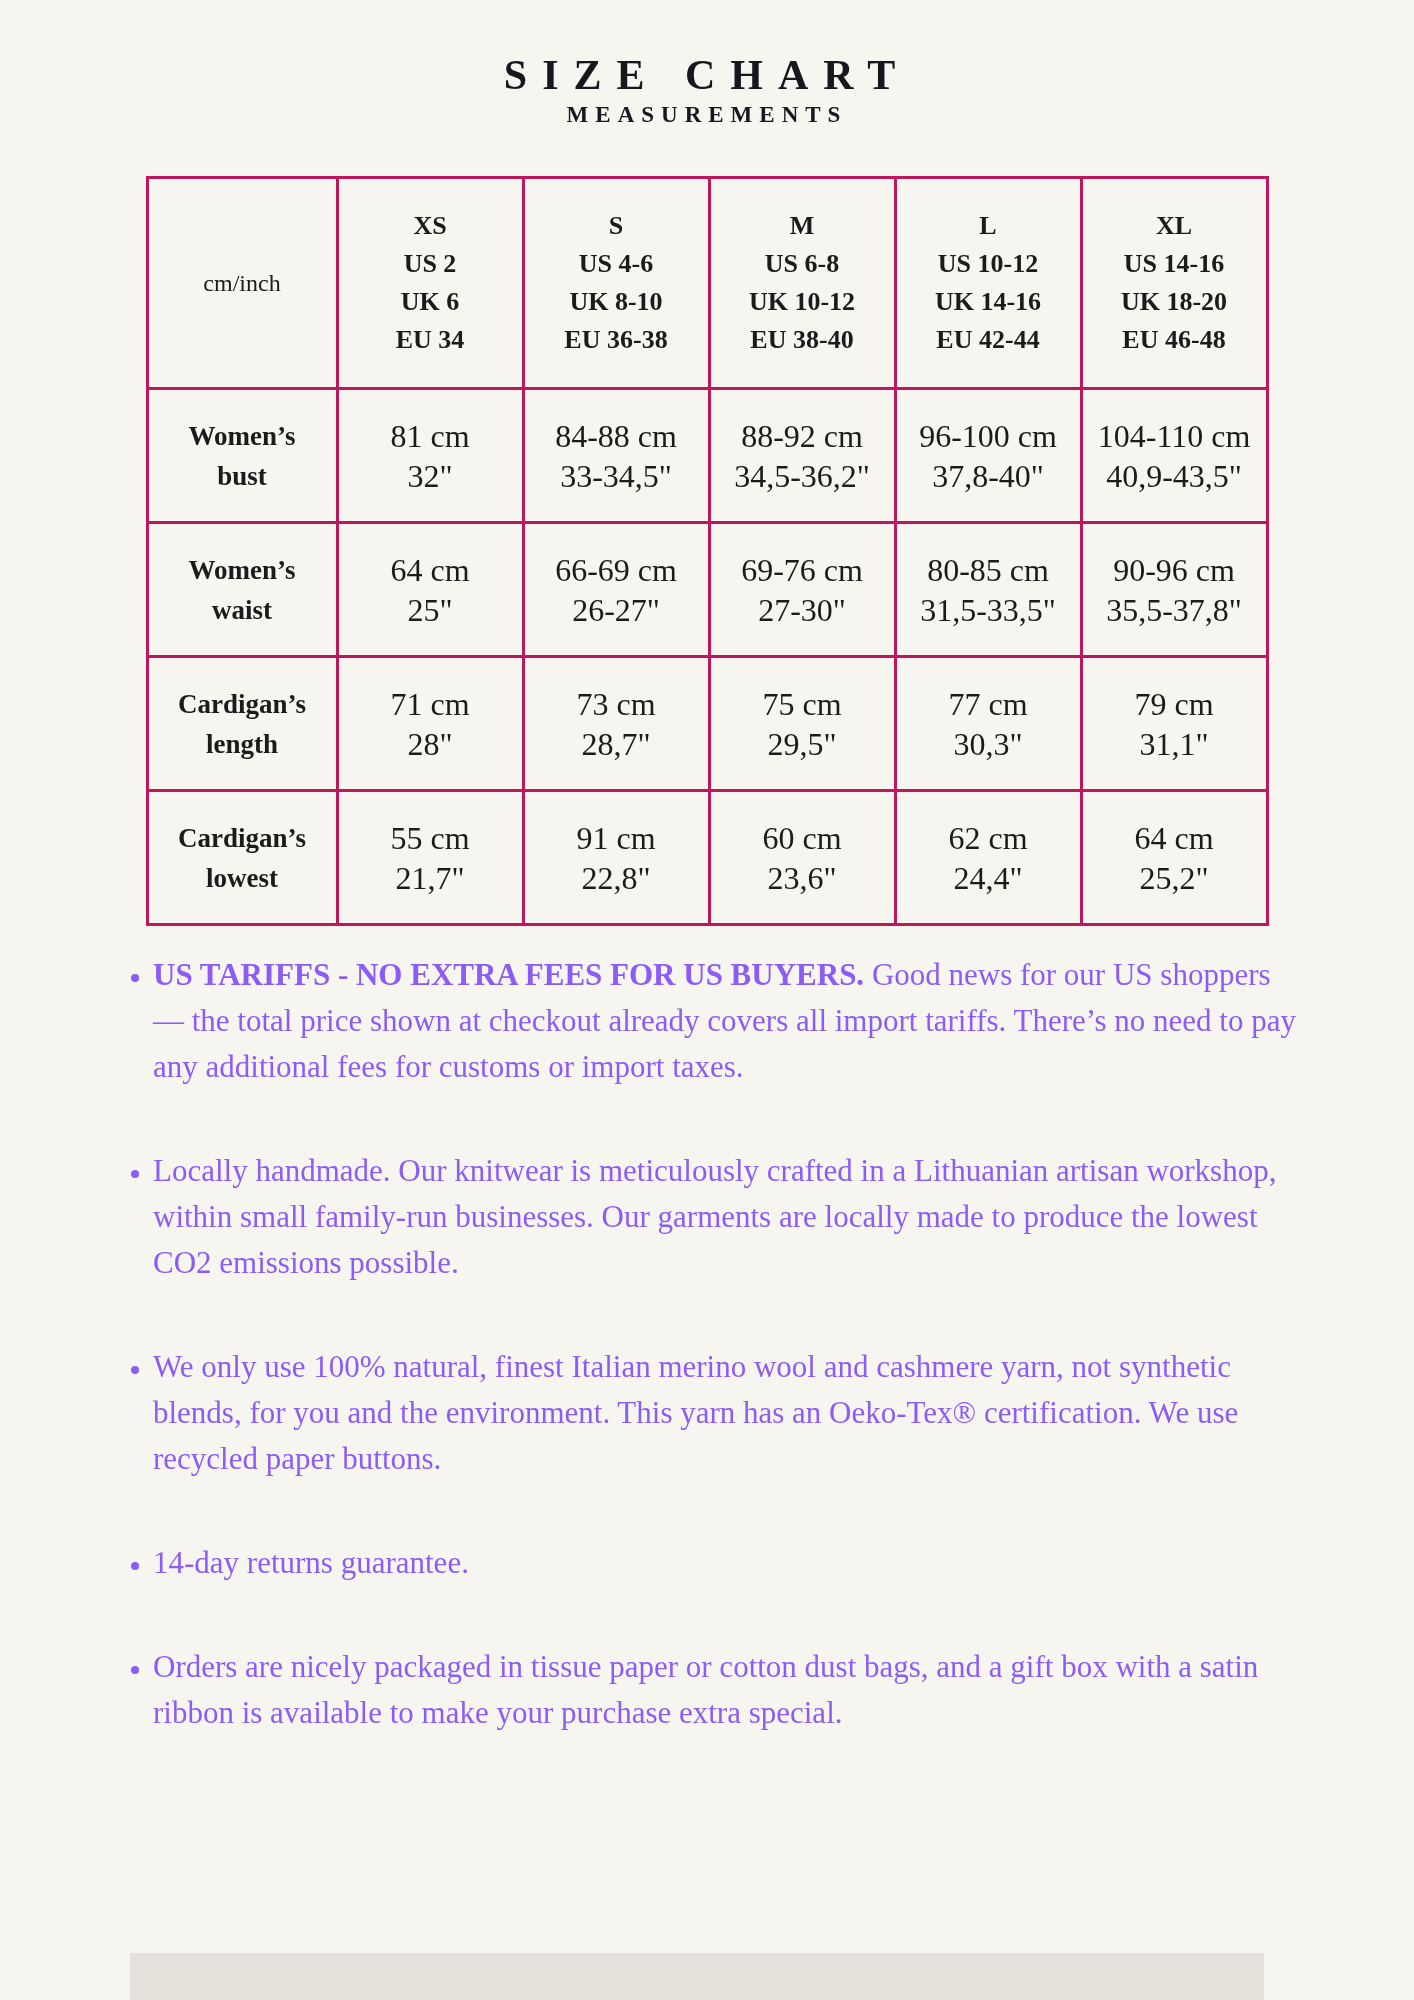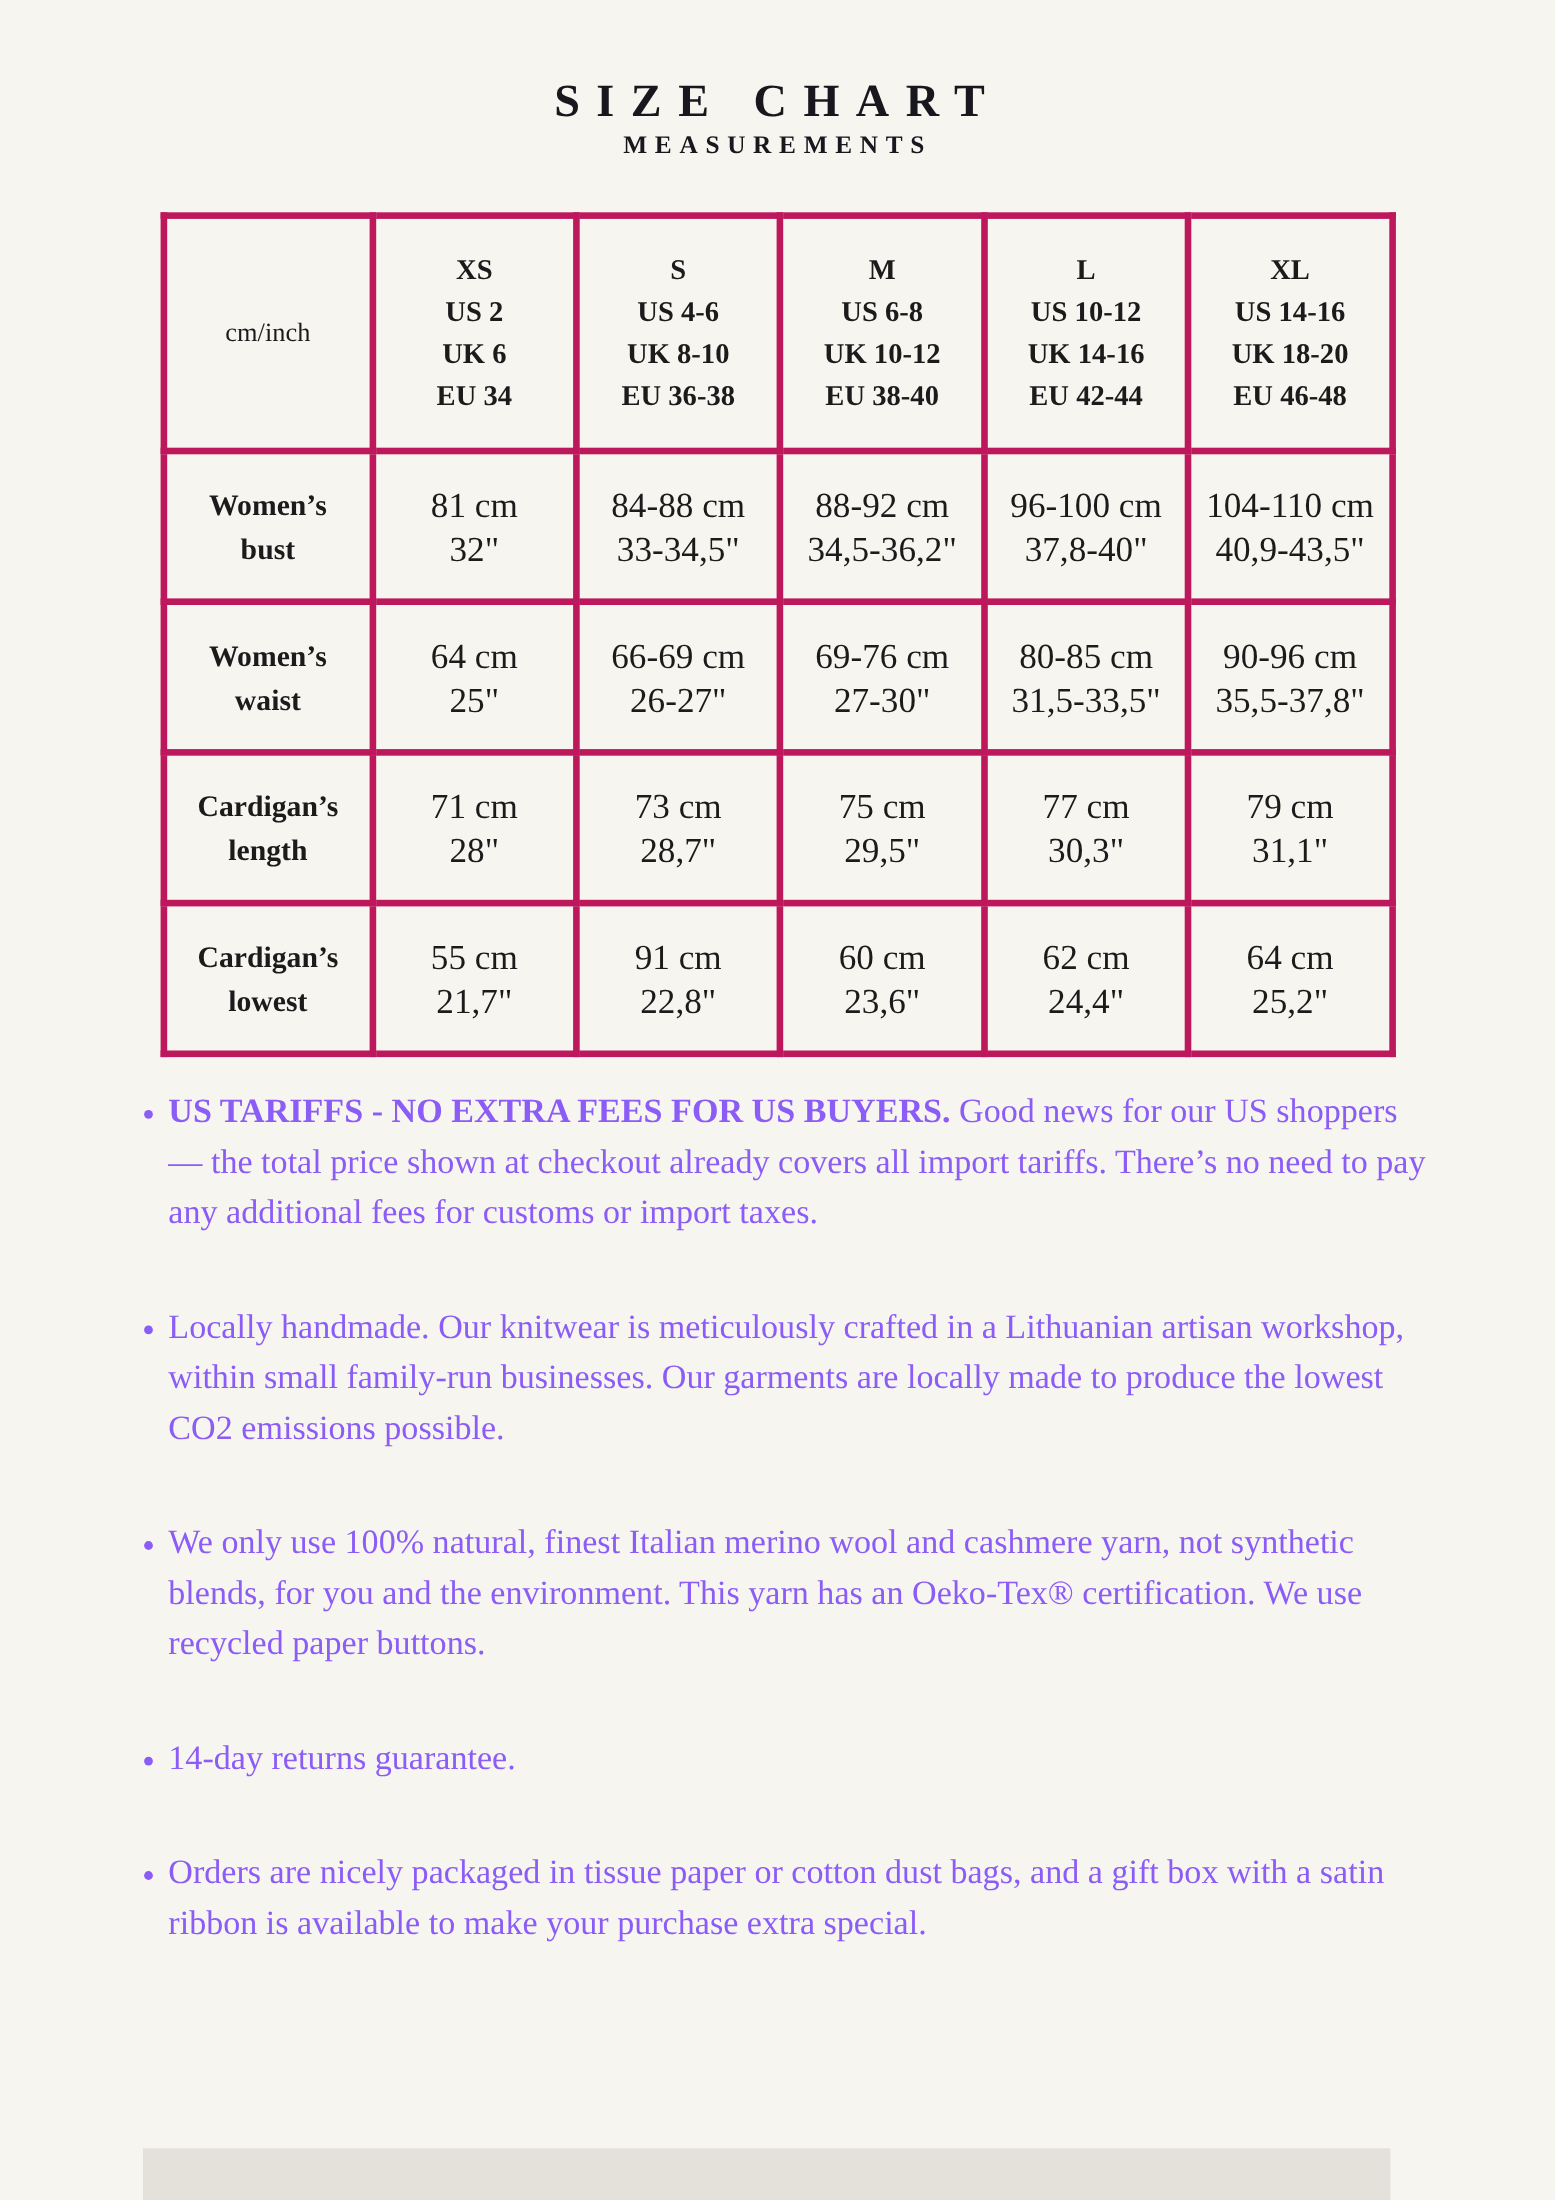--- a/index.html
+++ b/index.html
@@ -10,21 +10,21 @@
     width: 1414px;
     height: 2000px;
     background: #f7f5f0;
     color: #1b1b1b;
     font-family: "Liberation Serif", serif;
     overflow: hidden;
     position: relative;
   }
   .page-title {
     margin: 0;
-    padding-top: 68px;
+    padding-top: 51px;
     text-align: center;
     font-size: 42px;
     line-height: 48px;
     font-weight: 700;
     letter-spacing: 15px;
     color: #17171d;
   }
   .page-subtitle {
     margin: 4px 0 0 0;
     text-align: center;
@@ -37,21 +37,21 @@
   table.size-chart {
     width: 1123px;
     margin: 49px auto 0 auto;
     border-collapse: collapse;
     table-layout: fixed;
     border: 3px solid #101010;
     text-align: center;
   }
   table.size-chart col.c0 { width: 190px; }
   table.size-chart td {
-    border: 6px solid #be185d;
+    border: 3px solid #be185d;
     vertical-align: middle;
     padding: 0;
   }
   tr.header-row td { height: 208px; }
   tr.data-row td { height: 131px; border-radius: 12px; }
   .hline {
     font-size: 26px;
     line-height: 38px;
     font-weight: 700;
   }

